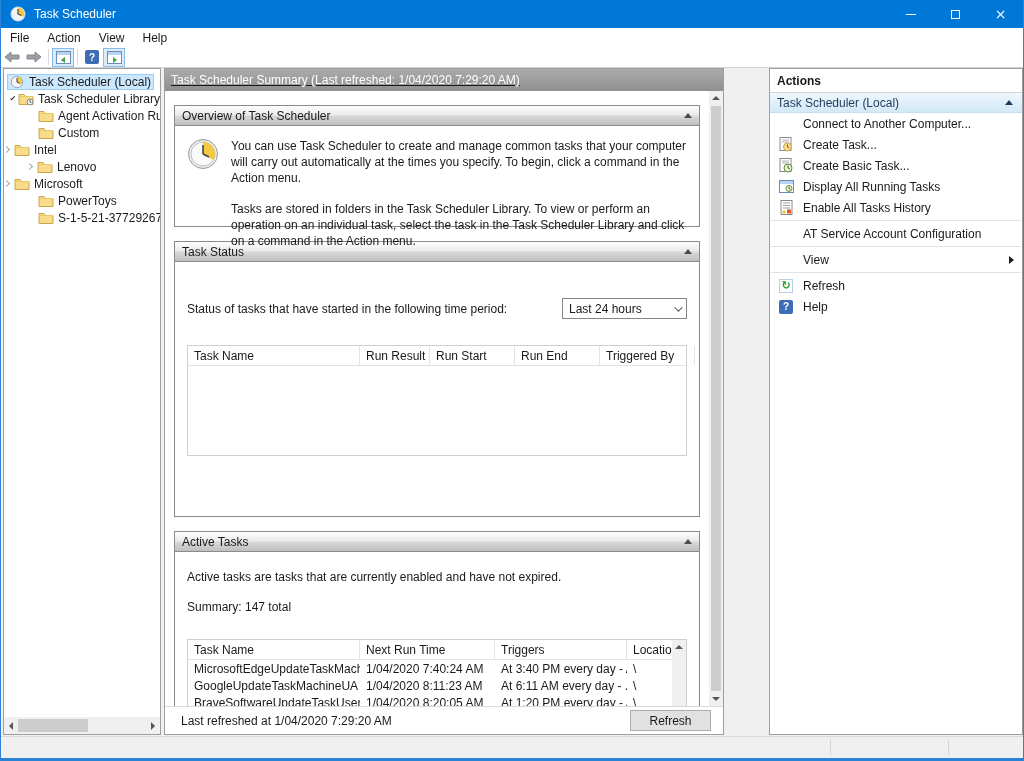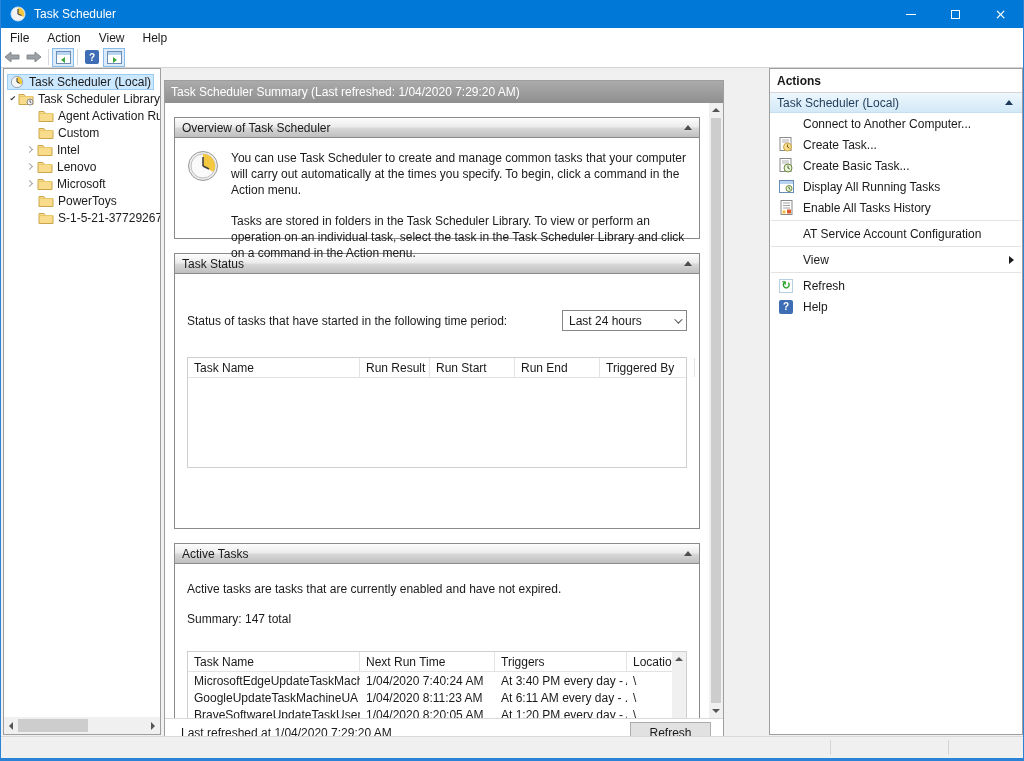--- a/index.html
+++ b/index.html
@@ -24,21 +24,21 @@
   .menu-item { padding:0 9px; height:100%; display:flex; align-items:center; }
   .toolbar { position:absolute; left:0; top:47px; width:100%; height:21px; background:#fff;
              border-bottom:1px solid #d4d4d4; display:flex; align-items:center; }
   .tb-sep { width:1px; height:16px; background:#d9d9d9; margin:0 3px; }
   .tb-btn { width:22px; height:19px; display:flex; align-items:center; justify-content:center; }
   .tb-btn.on { background:#dcebfa; border:1px solid #88bce8; }
 
   
   .pane { position:absolute; background:#fff; border:1px solid #9e9e9e; }
   #tree-pane   { left:2px;   top:68px; width:158px; height:667px; }
-  #center-pane { left:163px; top:80px; width:560px; height:667px; }
+  #center-pane { left:163px; top:68px; width:560px; height:667px;text-decoration:underline; }
   #actions-pane{ left:768px; top:68px; width:254px; height:667px; }
 
   
   .tree { padding-top:4px; overflow:hidden; height:calc(100% - 18px); white-space:nowrap; }
   .trow-item { height:17px; display:flex; align-items:center; }
   .chev { display:inline-block; width:5px; height:5px; margin:0 5px 0 0; }
   .chev.e { border-right:1px solid #262626; border-bottom:1px solid #262626; transform:rotate(45deg) translateY(-1px); }
   .chev.c { border-right:1px solid #a6a6a6; border-bottom:1px solid #a6a6a6; transform:rotate(-45deg); }
   .ticon { width:16px; height:14px; margin-right:4px; flex:0 0 auto; }
   .sel-hl { background:#cce8ff; outline:1px solid #9bcdf2; display:flex; align-items:center; padding:0 2px 0 1px; }
@@ -211,37 +211,37 @@
         </svg>
       <span>Agent Activation Runt</span>
     </div>
     <div class="trow-item" style="padding-left:34px">
       <svg class="ticon" viewBox="0 0 16 14">
           <path d="M1 2.5 H6 L7.5 4.5 H15 V12.5 H1 Z" fill="#f8dc8c" stroke="#c9a64c"></path>
           <path d="M1 4.5 H15" stroke="#e8c868"></path>
         </svg>
       <span>Custom</span>
     </div>
+    <div class="trow-item" style="">
+      <span class="chev c"></span>
+      <svg class="ticon" viewBox="0 0 16 14">
+          <path d="M1 2.5 H6 L7.5 4.5 H15 V12.5 H1 Z" fill="#f8dc8c" stroke="#c9a64c"></path>
+          <path d="M1 4.5 H15" stroke="#e8c868"></path>
+        </svg>
+      <span>Intel</span>
+    </div>
     <div class="trow-item" style="padding-left:23px">
       <span class="chev c"></span>
       <svg class="ticon" viewBox="0 0 16 14">
           <path d="M1 2.5 H6 L7.5 4.5 H15 V12.5 H1 Z" fill="#f8dc8c" stroke="#c9a64c"></path>
           <path d="M1 4.5 H15" stroke="#e8c868"></path>
         </svg>
-      <span>Intel</span>
-    </div>
-    <div class="trow-item" style="padding-left:23px">
-      <span class="chev c"></span>
-      <svg class="ticon" viewBox="0 0 16 14">
-          <path d="M1 2.5 H6 L7.5 4.5 H15 V12.5 H1 Z" fill="#f8dc8c" stroke="#c9a64c"></path>
-          <path d="M1 4.5 H15" stroke="#e8c868"></path>
-        </svg>
       <span>Lenovo</span>
     </div>
-    <div class="trow-item" style="padding-left:23px">
+    <div class="trow-item" style="">
       <span class="chev c"></span>
       <svg class="ticon" viewBox="0 0 16 14">
           <path d="M1 2.5 H6 L7.5 4.5 H15 V12.5 H1 Z" fill="#f8dc8c" stroke="#c9a64c"></path>
           <path d="M1 4.5 H15" stroke="#e8c868"></path>
         </svg>
       <span>Microsoft</span>
     </div>
     <div class="trow-item" style="padding-left:34px">
       <svg class="ticon" viewBox="0 0 16 14">
           <path d="M1 2.5 H6 L7.5 4.5 H15 V12.5 H1 Z" fill="#f8dc8c" stroke="#c9a64c"></path>

